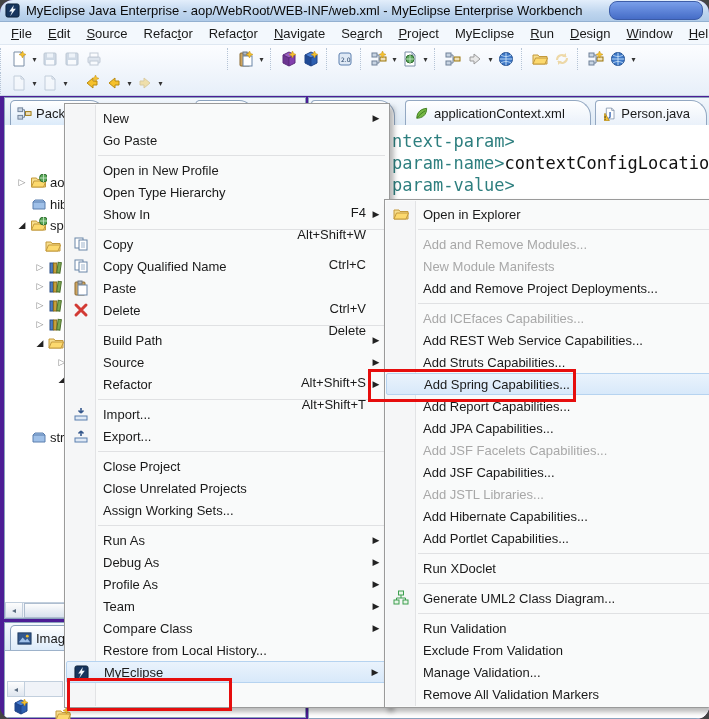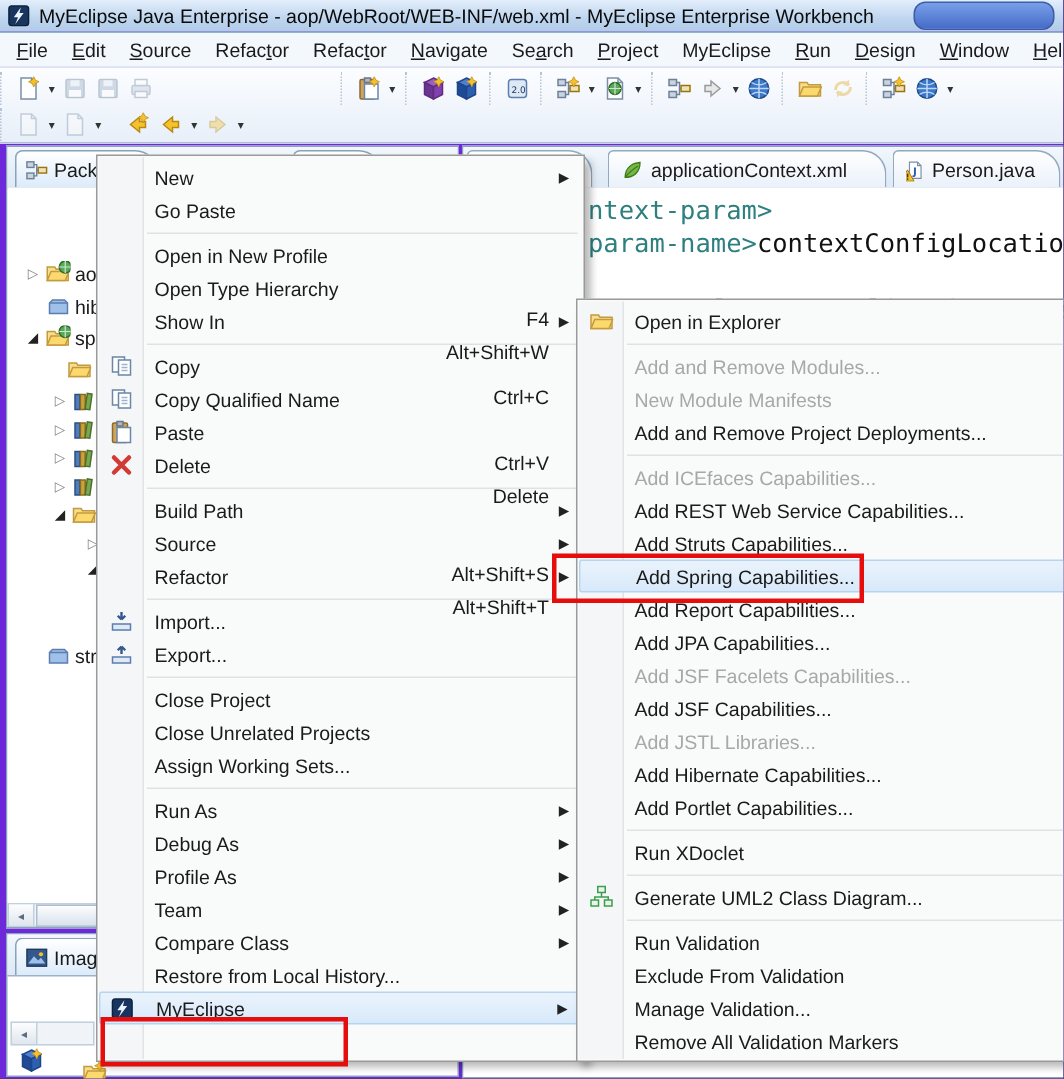--- a/index.html
+++ b/index.html
@@ -1,18 +1,18 @@
 <!DOCTYPE html>
 <html><head>
 <meta charset="utf-8">
 <style>
   html,body{margin:0;padding:0;background:#444;}
   .screen{position:relative;width:709px;height:719px;overflow:hidden;
     font-family:"Liberation Sans","DejaVu Sans",sans-serif;font-size:13px;color:#1a1a1a;
-    background:#6d28d9;}
+    background:#4c1d95;border-radius:13px;}
   
   .titlebar{position:absolute;left:0;top:0;width:709px;height:22px;
     background:linear-gradient(#e3eefb,#bed5ee 60%,#b0cbe8);border-bottom:1px solid #93b0d0;
     display:flex;align-items:center;gap:6px;padding-left:5px;box-sizing:border-box;}
   .titlebar .ttext{font-size:13px;color:#0a0a0a;white-space:nowrap;}
   .blueblob{position:absolute;right:6px;top:1px;width:92px;height:17px;border-radius:8px;
     background:linear-gradient(#6f97e8,#3a62c4);opacity:.9;border:1px solid #2d4fa0;}
   
   .menubar{position:absolute;left:0;top:22px;width:709px;height:23px;background:#f3f8fd;
     border-bottom:1px solid #dfe8f2;display:flex;align-items:center;padding-left:3px;box-sizing:border-box;}
@@ -529,20 +529,21 @@
         <svg width="15" height="15">
             <use href="#s-jfile"></use>
             <use href="#s-warn" x="-4" y="6" width="10" height="10"></use>
           </svg>
         <span>Person.java</span>
       </div>
     </div>
     <div style="position:absolute;left:0;top:27px;right:0;bottom:0;background:#fff;">
       <div class="code" style="left:83px;top:5px;"><span class="ctag">ntext-param&gt;</span><span class="ctxt"></span></div>
       <div class="code" style="left:83px;top:27px;"><span class="ctag">param-name&gt;</span><span class="ctxt">contextConfigLocation</span></div>
+      <div class="code" style="left:83px;top:49px;"><span class="ctag">param-value&gt;</span><span class="ctxt"></span></div>
       <div class="code" style="left:75px;top:71px;"><span class="ctag"></span><span class="ctxt">WEB-INF/classes/applicationConte</span></div>
     </div>
   </div>
 
   <div class="menu" style="left:64px;top:103px;width:326px;height:605px;">
     <div class="gutcol"></div>
     <div style="position:relative;padding-top:2px;">
       <div class="mi">
           <span class="gut"></span>
           <span class="lbl">New</span>

